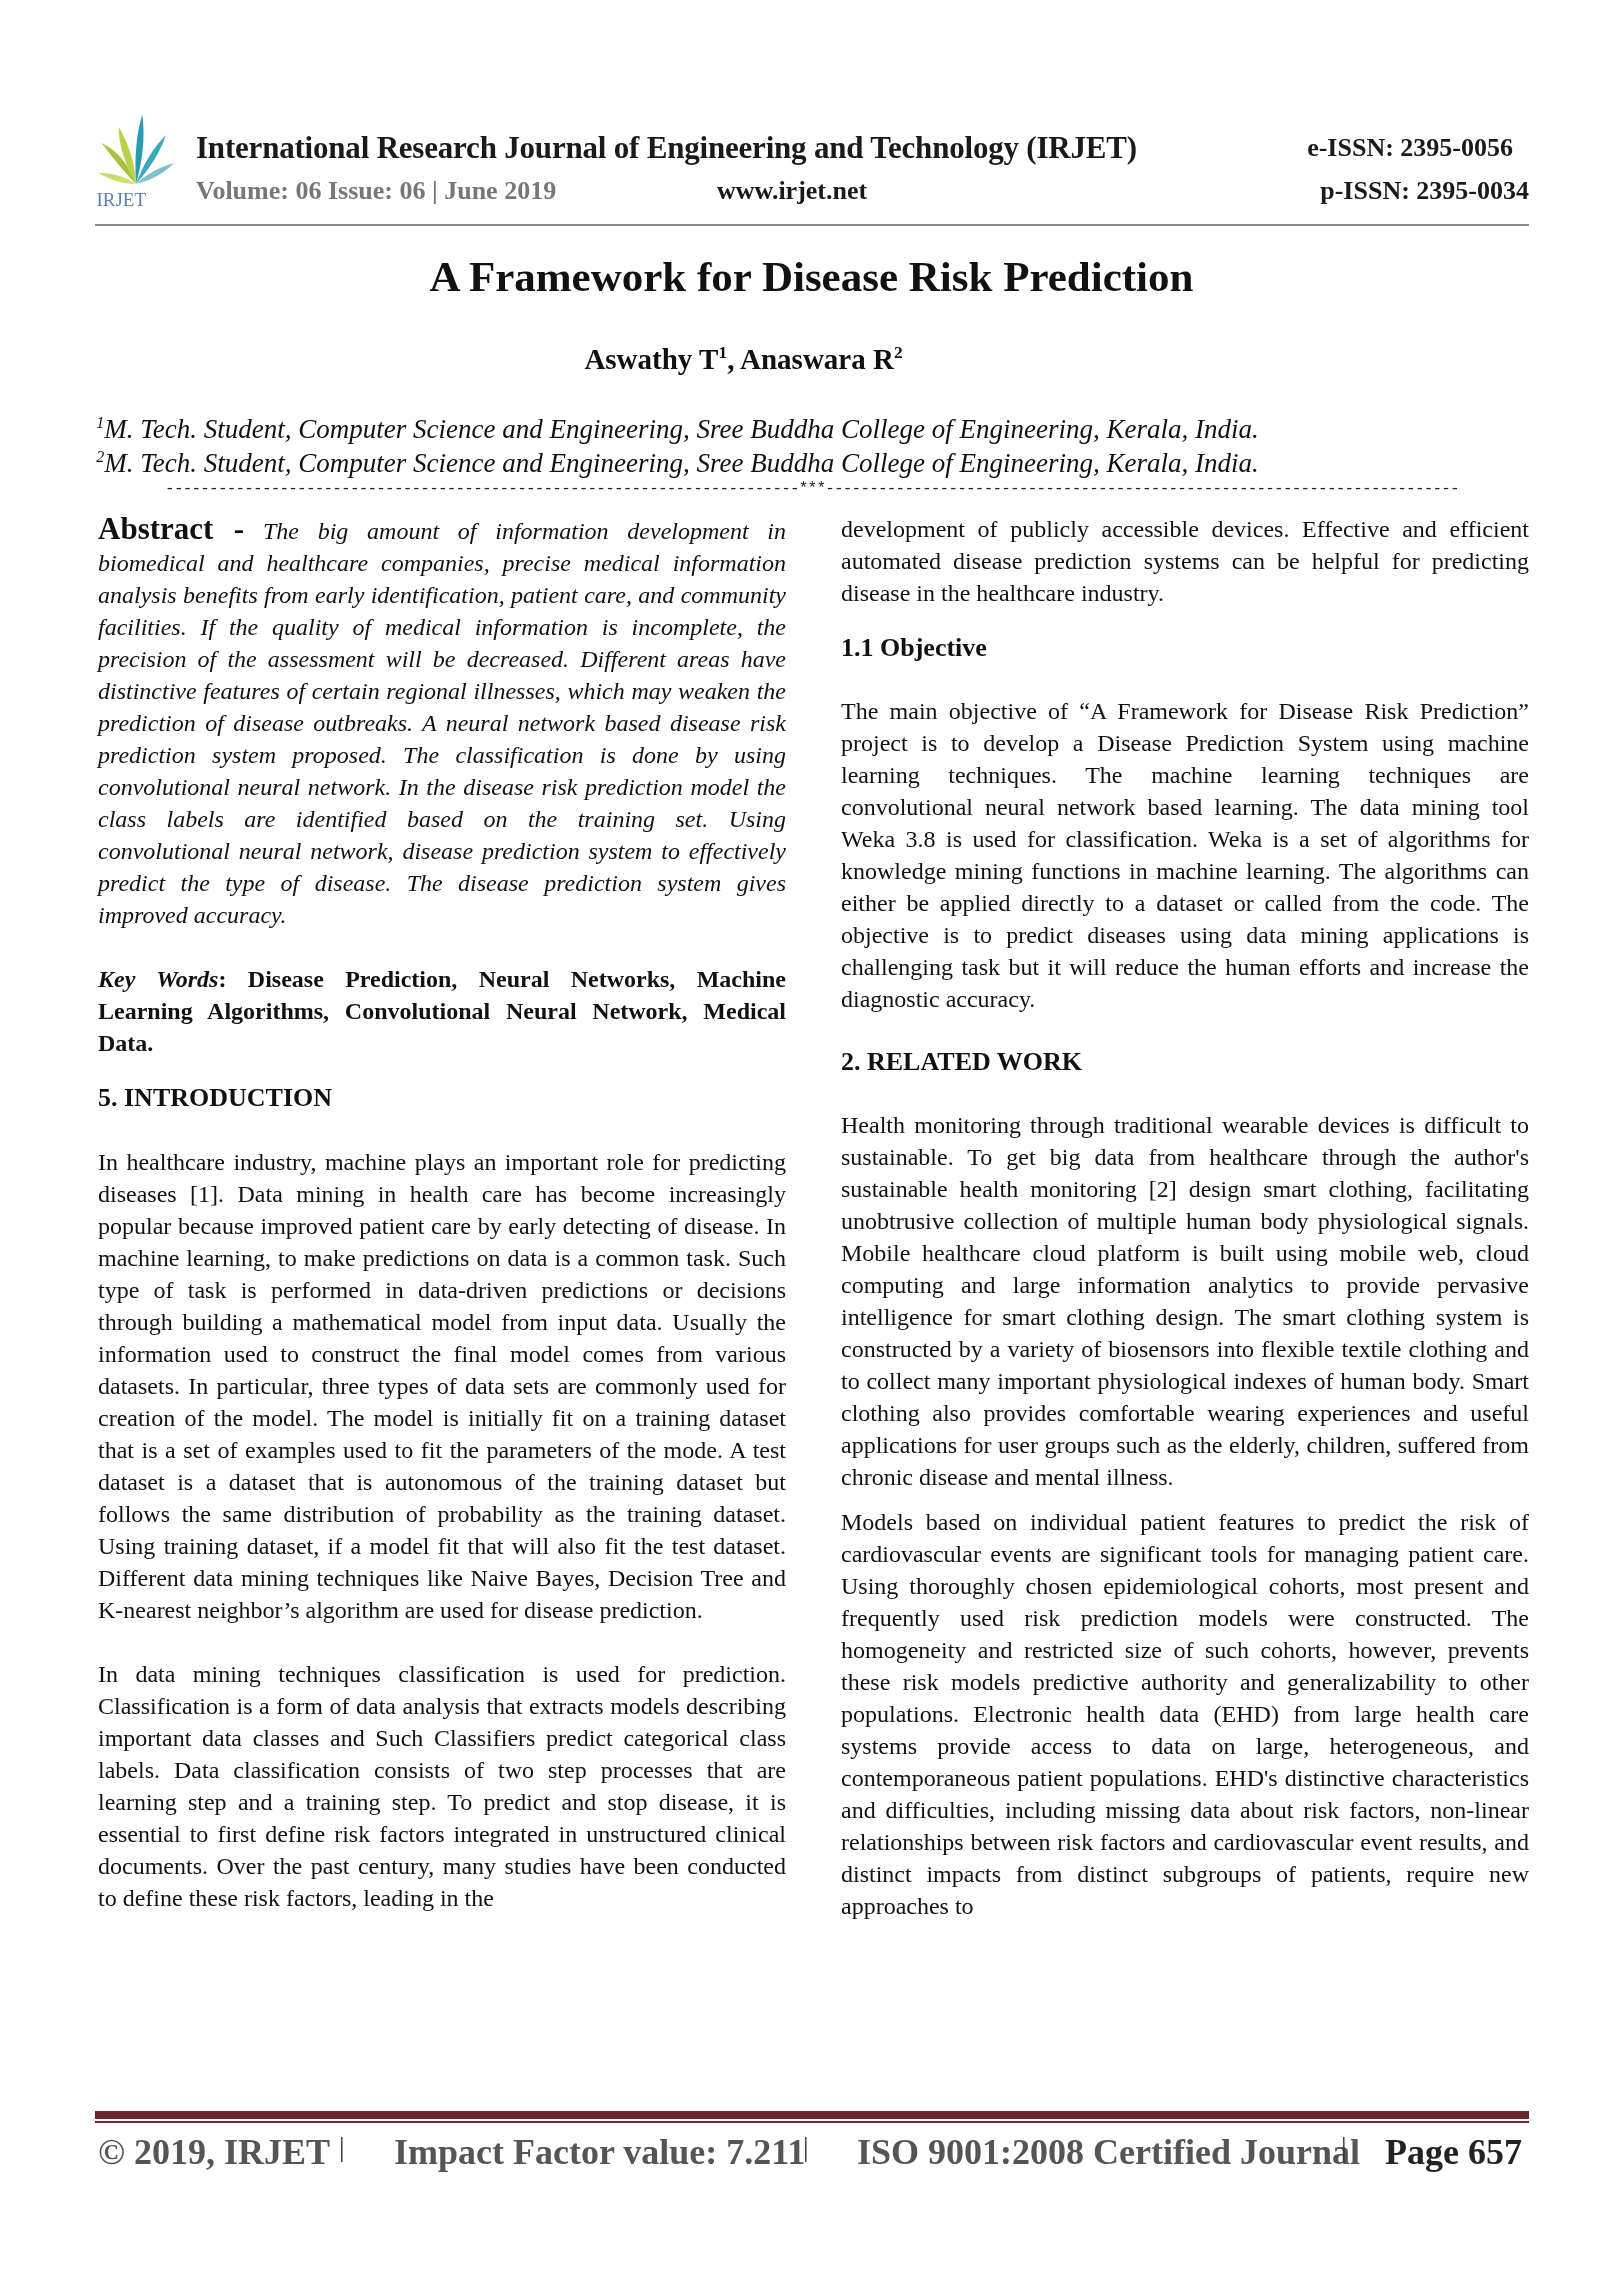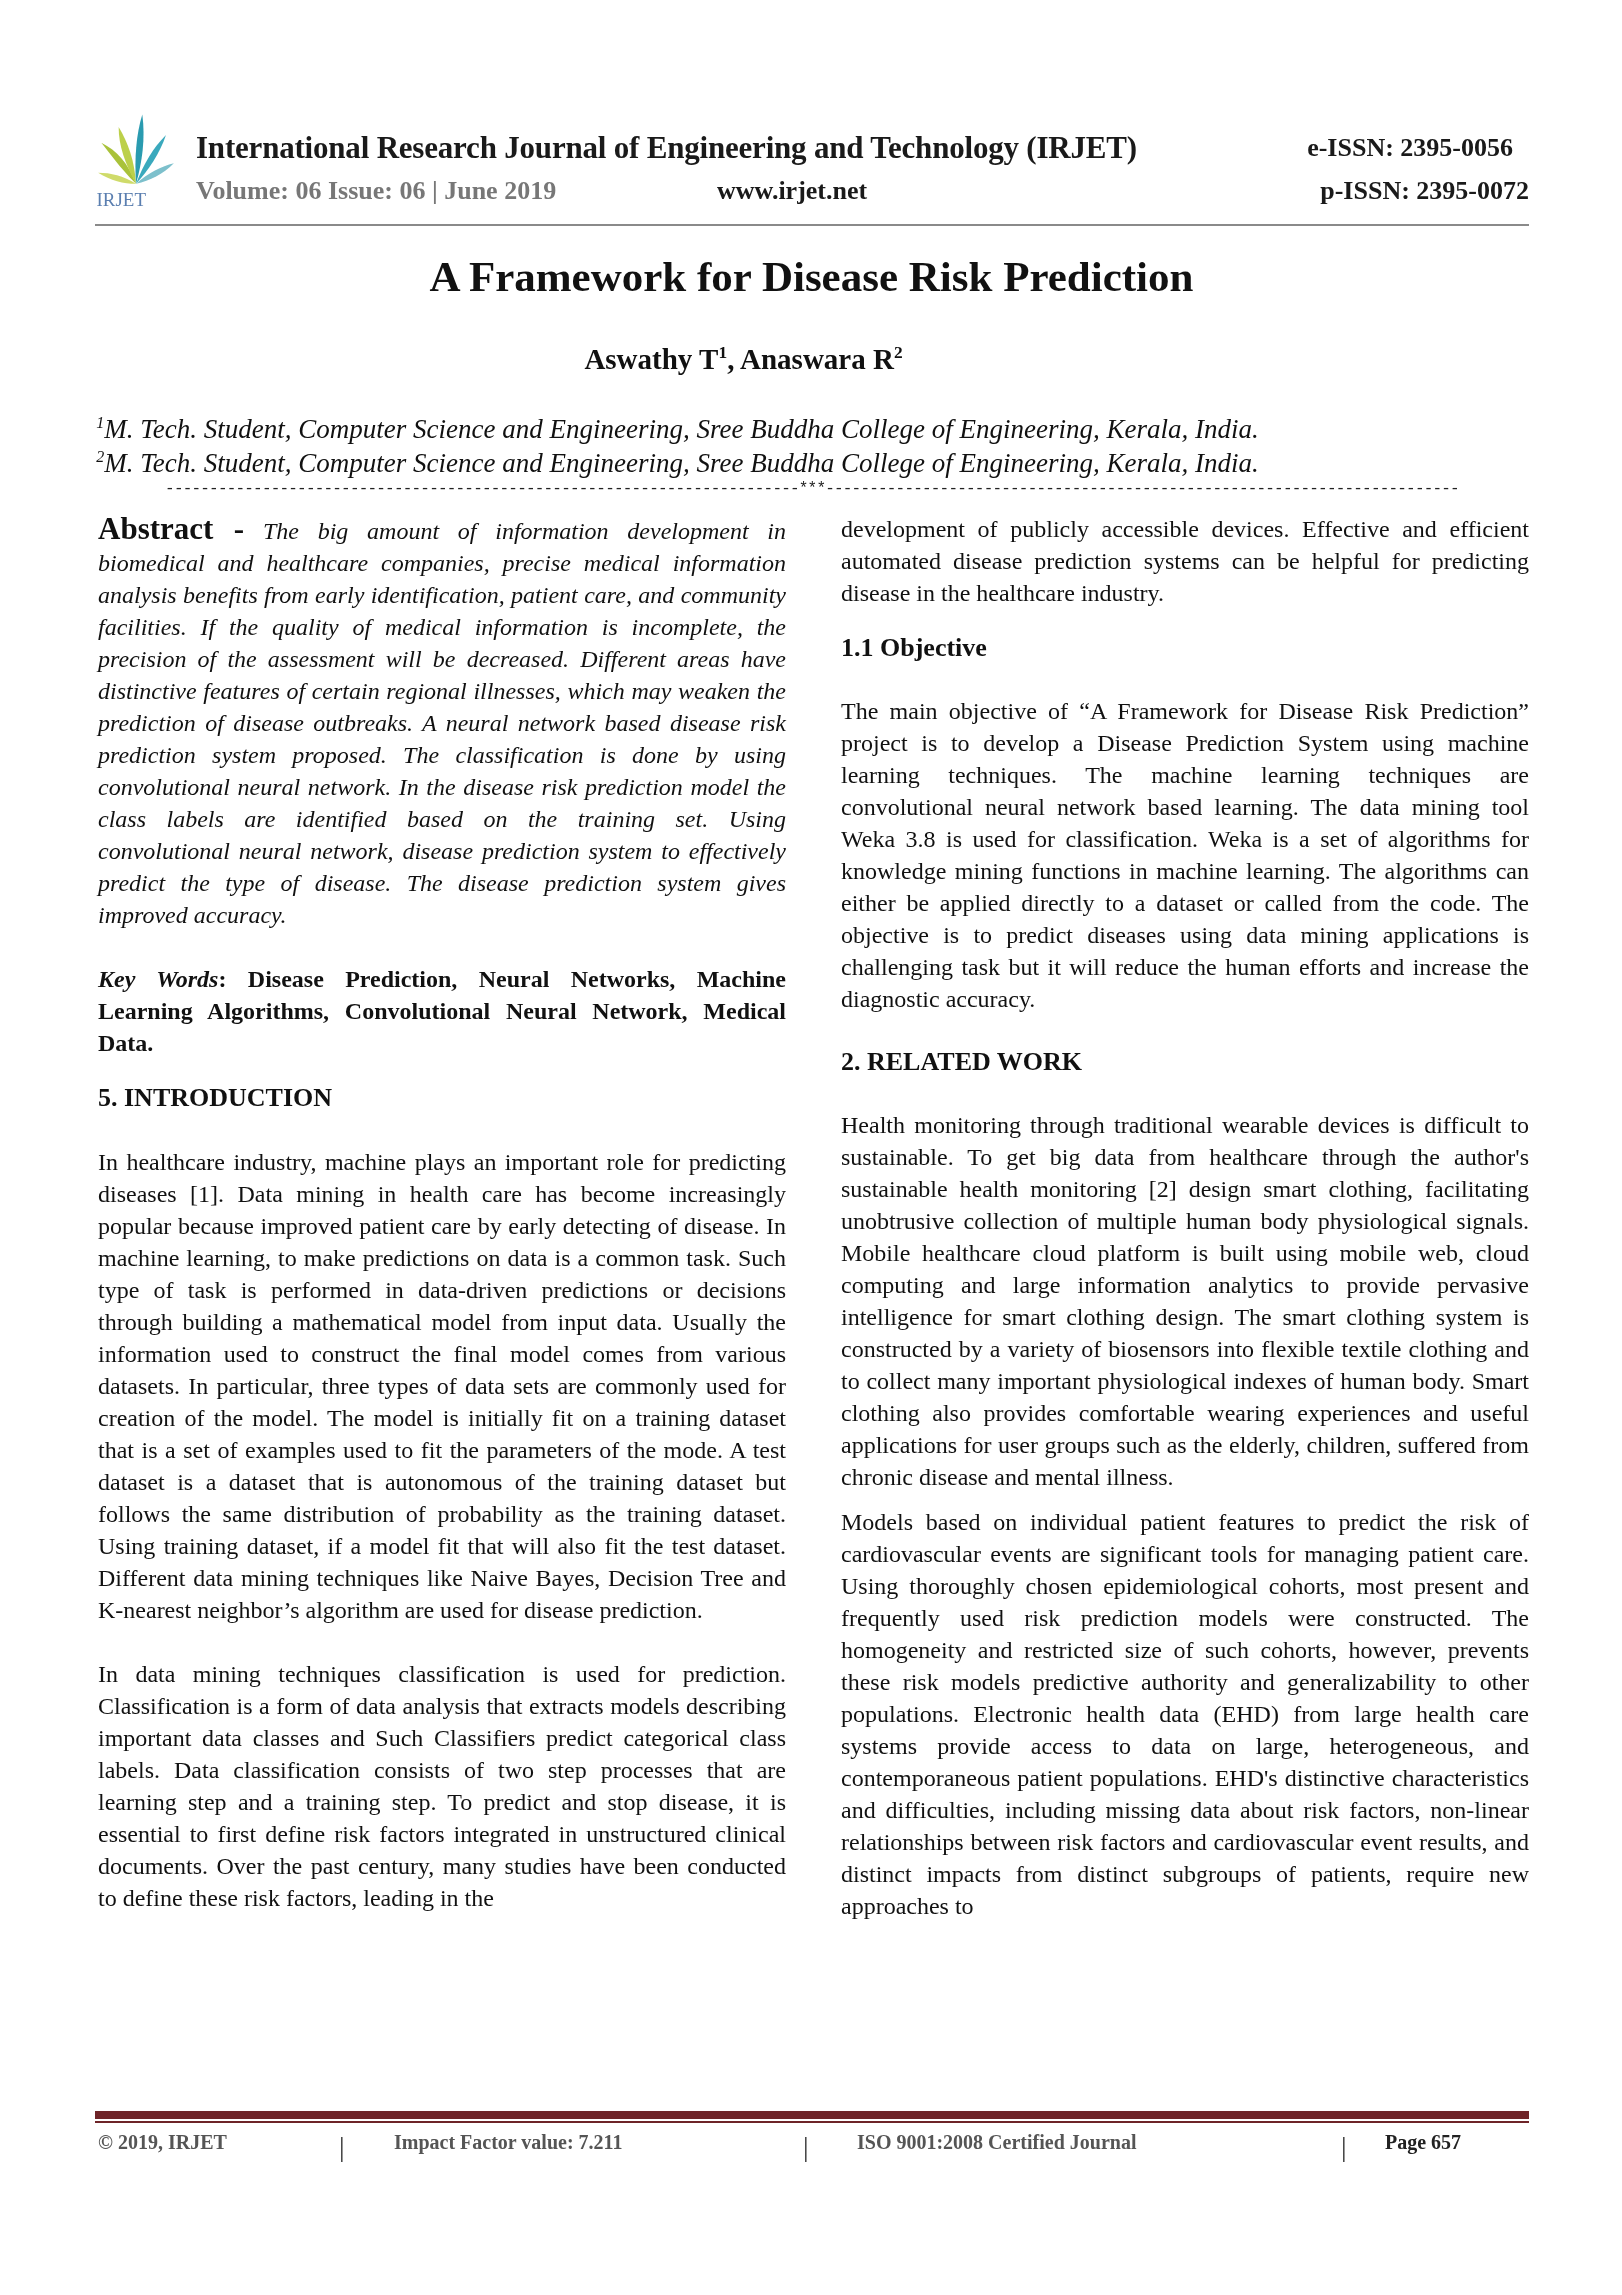--- a/index.html
+++ b/index.html
@@ -33,41 +33,41 @@
   p { margin: 0; font-size: 24px; line-height: 32px; text-align: justify; }
   .abstract-label { font-weight: bold; font-style: normal; font-size: 31px; }
   .abstract { font-style: italic; }
   .kw-label { font-style: italic; font-weight: bold; }
   .kw { font-weight: bold; }
   h2 { margin: 0; font-size: 26px; font-weight: bold; }
 
   
   .ftr-rule1 { position: absolute; left: 95px; top: 2111px; width: 1434px; height: 8px; background: #6e2428; }
   .ftr-rule2 { position: absolute; left: 95px; top: 2121px; width: 1434px; height: 2.4px; background: #6e2428; }
-  .ftr { position: absolute; top: 2131px; font-size: 20px; font-weight: bold; color: #555; white-space: nowrap; }
+  .ftr { position: absolute; top: 2131px; font-size: 36px; font-weight: bold; color: #555; white-space: nowrap; }
   .ftr-bar { position: absolute; top: 2131px; font-size: 28px; color: #333; }
 </style>
 </head>
 <body>
 
 <div class="hdr">
   <svg class="logo" viewBox="0 0 104 125">
     <path d="M52 92 C30 70 18 52 8 40 C28 50 42 66 52 92Z" fill="#a9c23a"></path>
     <path d="M52 92 C38 66 30 44 30 20 C42 40 50 62 52 92Z" fill="#bcd04a"></path>
     <path d="M52 92 C50 60 52 30 60 4 C64 34 60 64 52 92Z" fill="#2a9bb0"></path>
     <path d="M52 92 C62 66 74 46 90 30 C82 54 68 74 52 92Z" fill="#3aa9bd"></path>
     <path d="M52 92 C68 78 84 70 100 66 C86 80 70 88 52 92Z" fill="#7dc0cc"></path>
     <path d="M52 92 C36 82 20 78 4 78 C20 88 36 92 52 92Z" fill="#cfdb6a"></path>
     <text x="2" y="120" font-family="Liberation Serif, serif" font-size="24" fill="#5b7fb0">IRJET</text>
   </svg>
   <div class="hdr-title">International Research Journal of Engineering and Technology (IRJET)</div>
   <div class="hdr-vol">Volume: 06 Issue: 06 | June 2019</div>
   <div class="hdr-web">www.irjet.net</div>
   <div class="hdr-eissn">e-ISSN: 2395-0056</div>
-  <div class="hdr-pissn">p-ISSN: 2395-0072</div>
+  <div class="hdr-pissn">p-ISSN: 2395-0034</div>
 </div>
 <div class="hdr-rule"></div>
 
 <div class="title">A Framework for Disease Risk Prediction</div>
 <div class="authors">
   <span>Aswathy T</span><sup>1</sup><span>, </span><span>Anaswara R</span><sup>2</sup>
 </div>
 <div class="affil affil1"><sup>1</sup><span>M. Tech. Student, Computer Science and Engineering, Sree Buddha College of Engineering, Kerala, India.</span></div>
 <div class="affil affil2"><sup>2</sup><span>M. Tech. Student, Computer Science and Engineering, Sree Buddha College of Engineering, Kerala, India.</span></div>
 <div class="sep">

